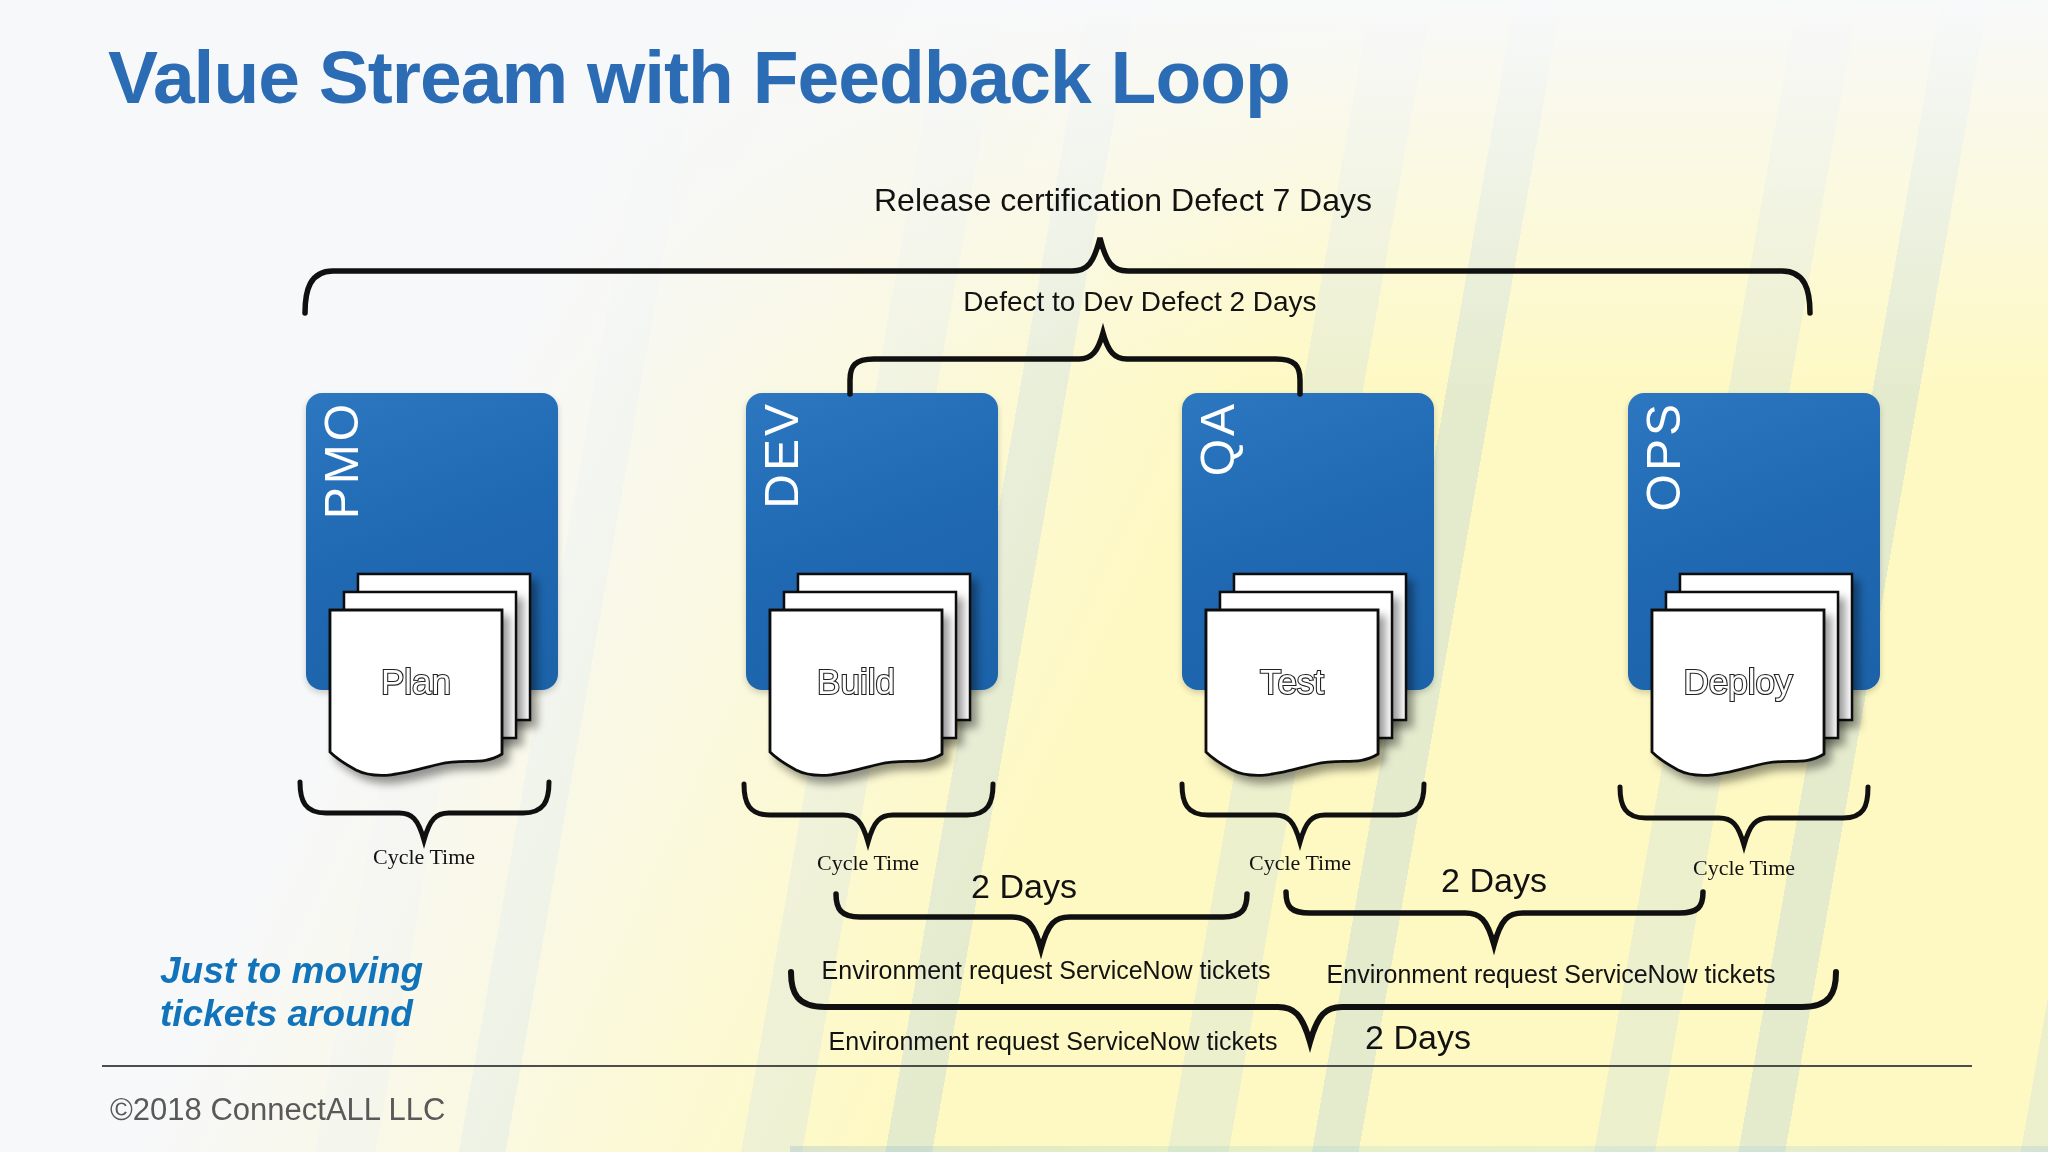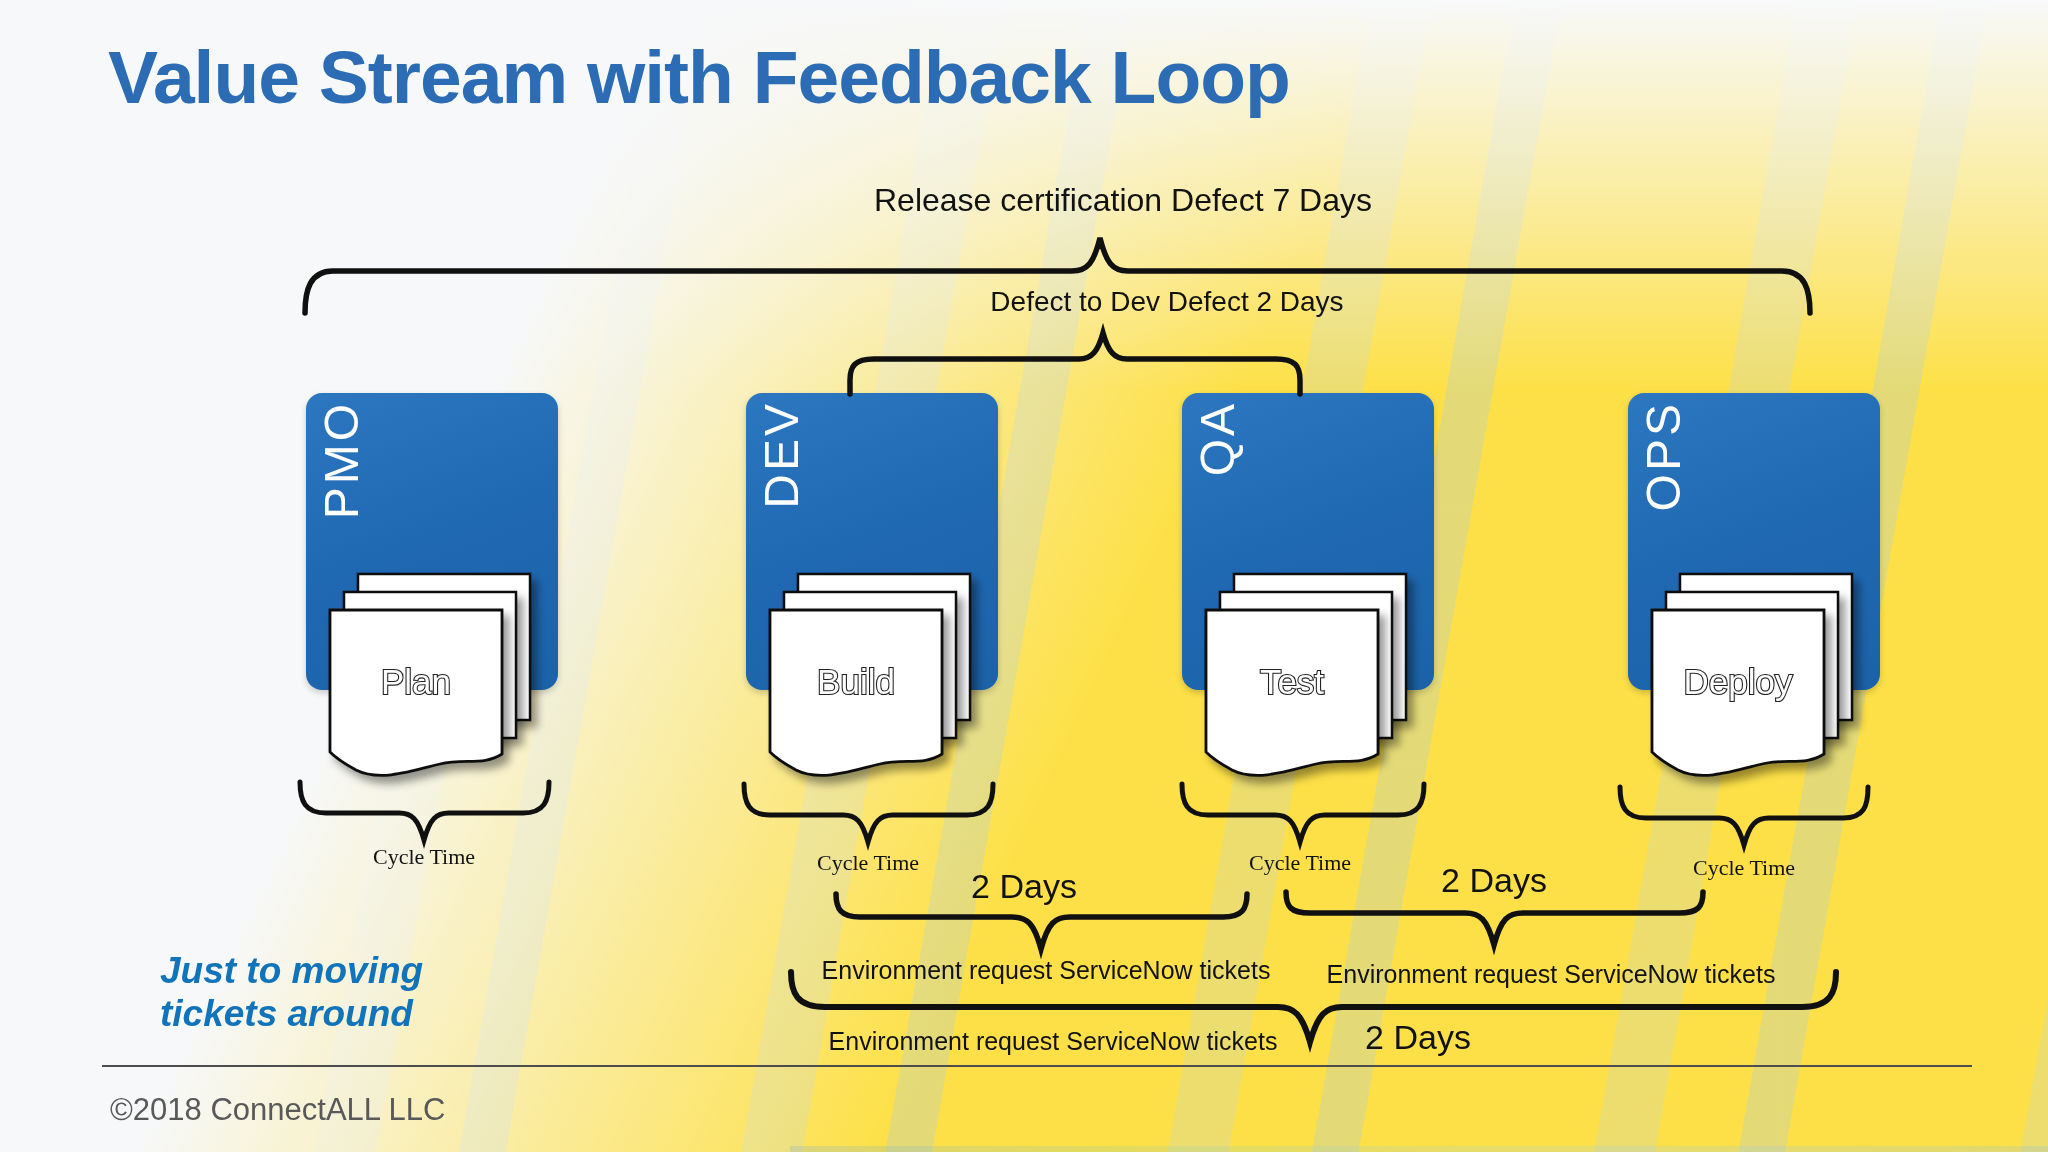--- a/index.html
+++ b/index.html
@@ -1,18 +1,18 @@
 <!DOCTYPE html>
 <html><head>
 <meta charset="utf-8">
 <style>
   html,body{margin:0;padding:0;background:#e9eaec;}
   #slide{
     position:relative;width:2048px;height:1152px;overflow:hidden;
-    background:#fde047;
+    background:#fef9c3;
     font-family:"Liberation Sans","DejaVu Sans",sans-serif;
     color:#121212;
   }
   
   .streaks{position:absolute;inset:0;pointer-events:none;background:
     repeating-linear-gradient(100deg,
       rgba(186,212,233,0) 0px, rgba(186,212,233,0) 90px,
       rgba(186,212,233,.25) 90px, rgba(186,212,233,.25) 150px,
       rgba(210,230,243,0) 150px, rgba(210,230,243,0) 232px,
       rgba(168,203,229,.30) 232px, rgba(168,203,229,.30) 278px,
@@ -30,21 +30,21 @@
   .logo-circle{position:relative;width:58px;height:58px;margin:0 auto;border-radius:50%;background:#263a5f;}
   .logo-circle svg{position:absolute;inset:0;}
   .logo-name{margin-top:2px;text-align:center;font-size:50px;color:#2b3f63;line-height:1.05;}
   .logo-name .bold{font-weight:bold;}
   .logo-tagline{text-align:right;padding-right:7px;font-size:23px;font-weight:bold;color:#2c3e64;margin-top:1px;}
 
   
   .lbl{position:absolute;white-space:nowrap;color:#121212;}
   .center{transform:translateX(-50%);}
   .release-cert{left:1123px;top:182px;font-size:32px;}
-  .defect-dev{left:1140px;top:286px;font-size:28px;margin-left:27px;}
+  .defect-dev{left:1140px;top:286px;font-size:28px;}
   .cycle{font-size:22px;font-family:Liberation Serif, serif;}
   .cycle-pmo{left:424px;top:844px;}
   .cycle-dev{left:868px;top:850px;}
   .cycle-qa{left:1300px;top:850px;}
   .cycle-ops{left:1744px;top:855px;}
   .days{font-size:34px;}
   .days-1{left:1024px;top:867px;}
   .days-2{left:1494px;top:861px;}
   .days-3{left:1418px;top:1018px;}
   .env{font-size:25px;}

